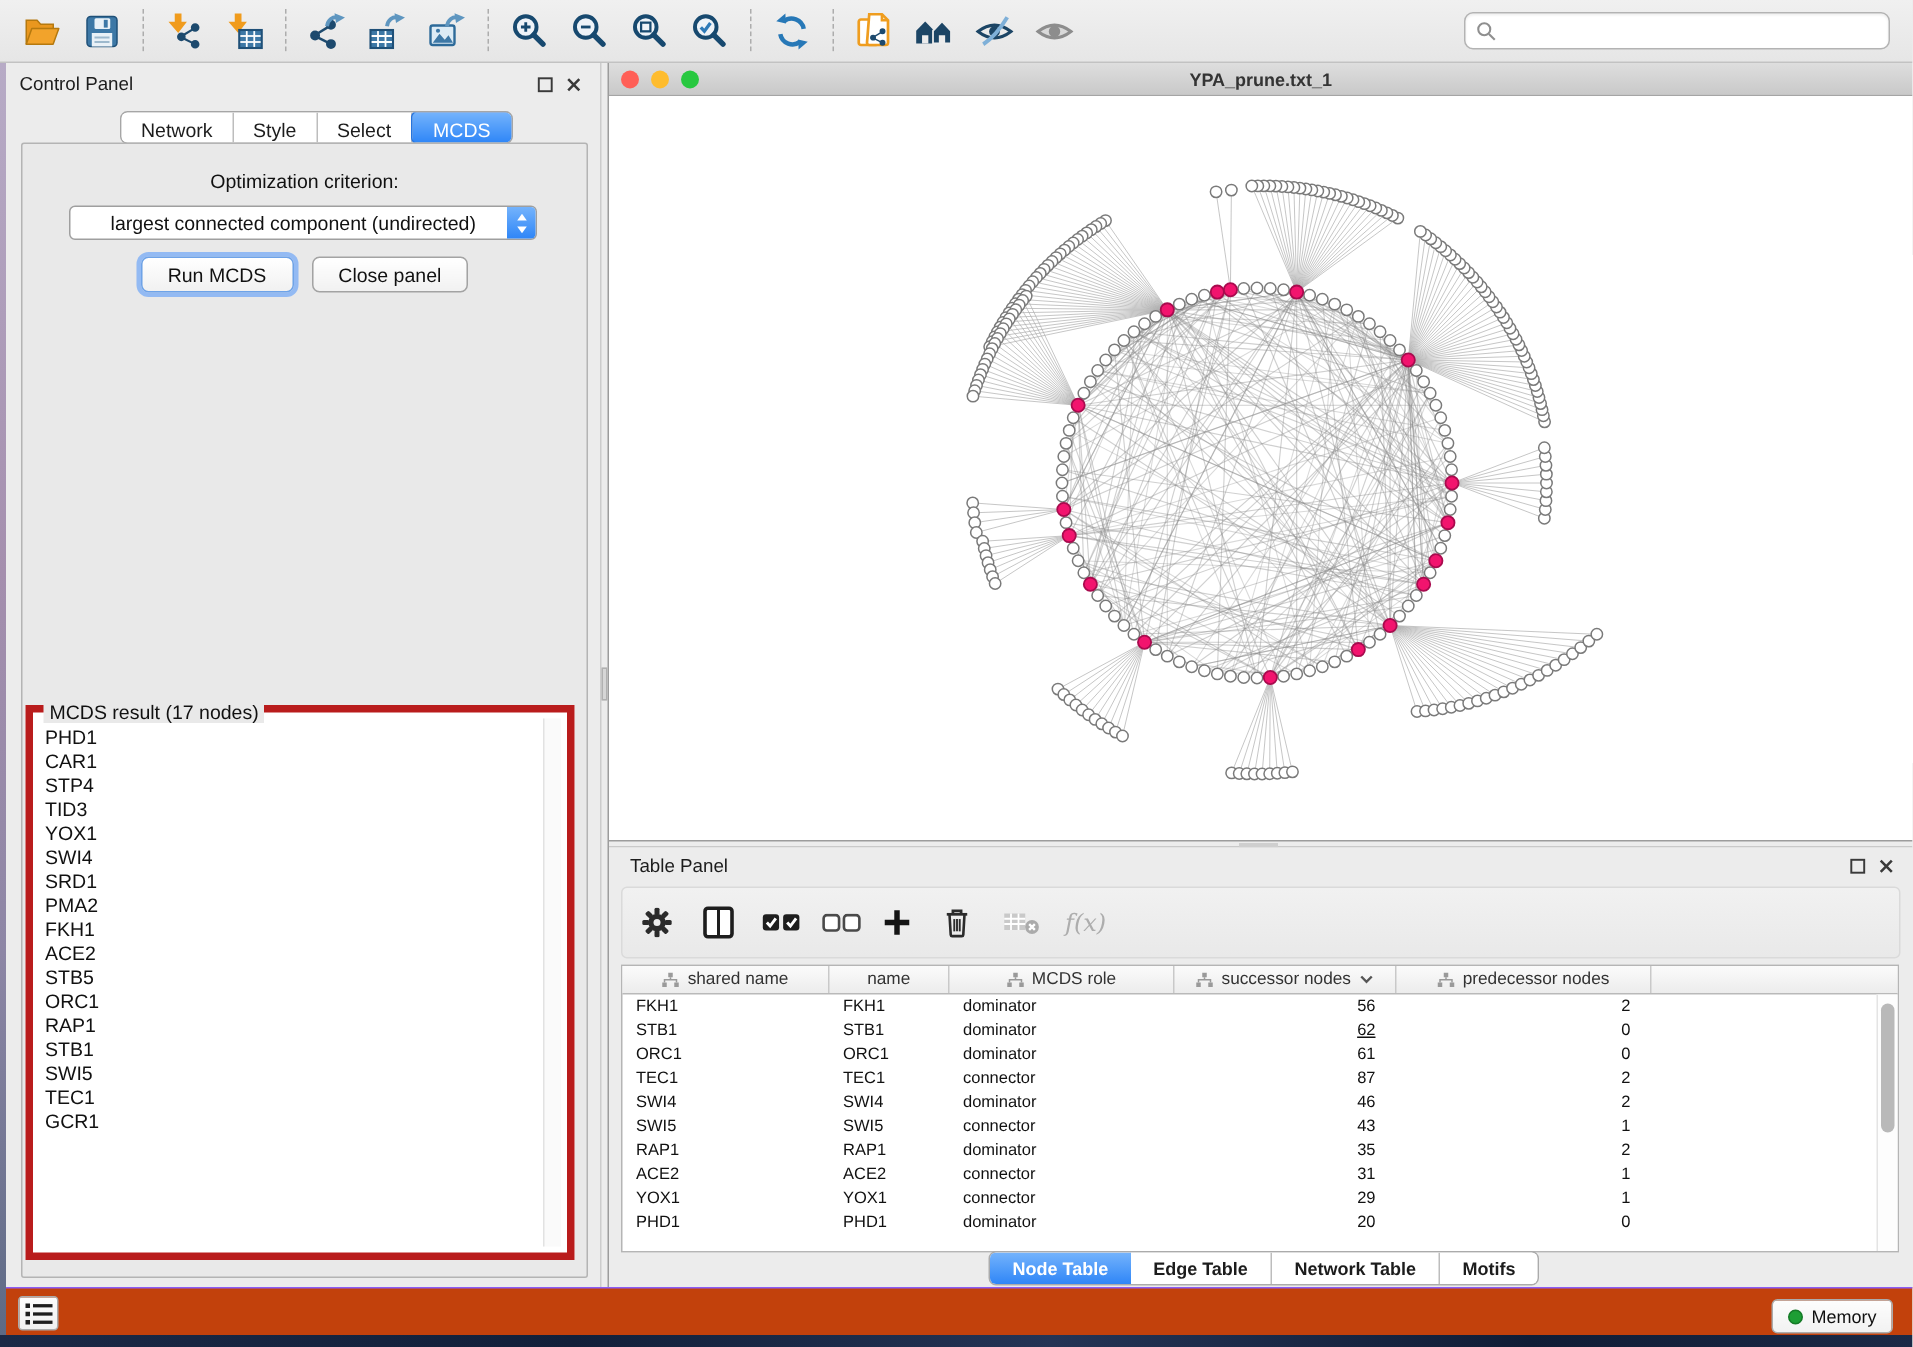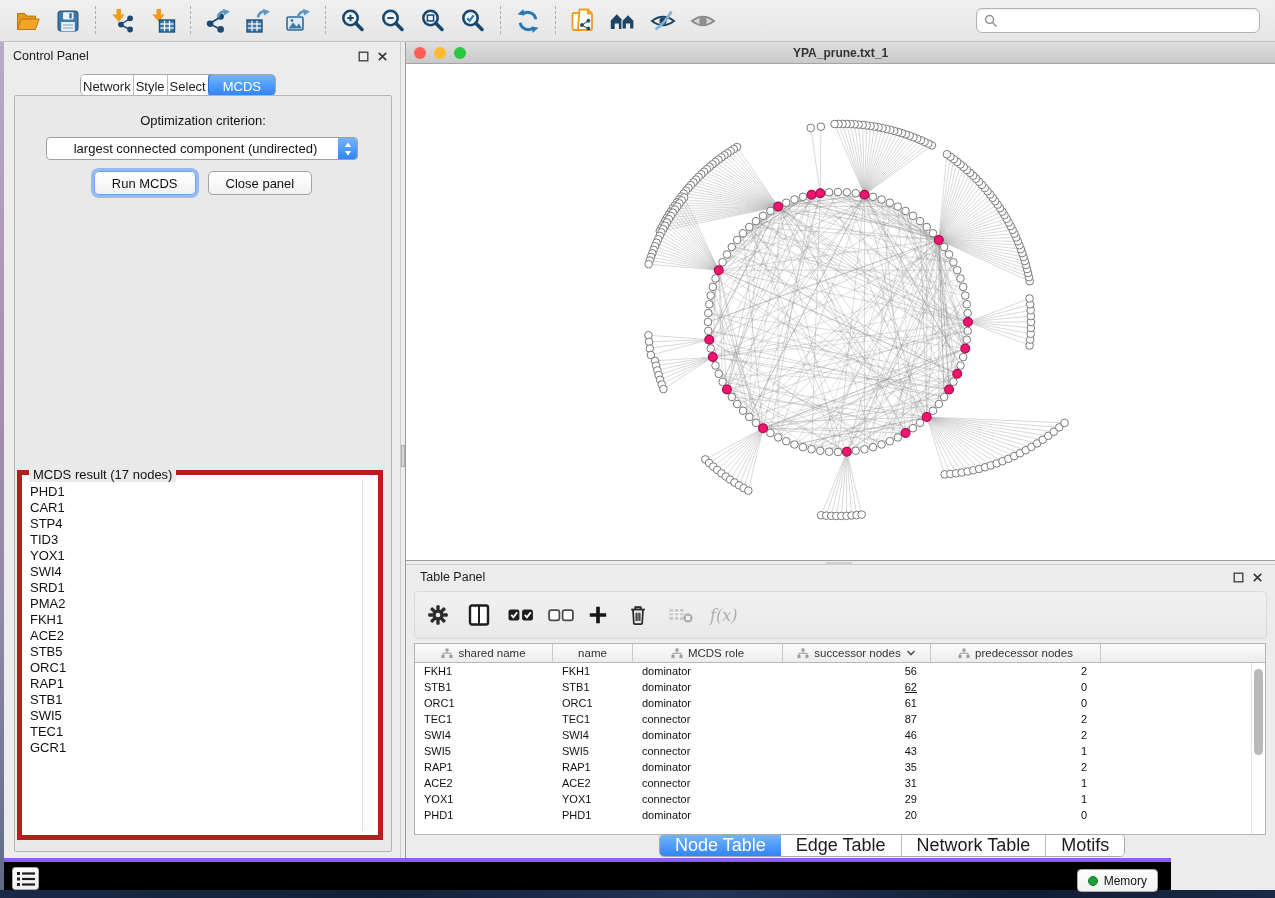--- a/index.html
+++ b/index.html
@@ -32,21 +32,21 @@
 
   
   .control-panel { position:absolute; left:4px; top:42px; width:396px; height:816px; background:#ececec; }
   .cp-titlebar { position:absolute; left:0; top:0; right:0; height:28px; display:flex; align-items:center; }
   .panel-title { font-size:12.5px; color:#1c1c1c; padding-left:9px; }
   .panel-icons { margin-left:auto; display:flex; gap:8px; padding-right:12px; align-items:center; }
   .mini-icon { width:11px; height:11px; display:inline-flex; }
 
   .cp-tabs { position:absolute; left:76px; top:32px; height:22px; display:flex;
     border:1px solid #a6a6a6; border-radius:5px; background:#fff; overflow:hidden; }
-  .cp-tab { font-size:13px; color:#1c1c1c; padding:2px 2px 0; display:flex; align-items:center;
+  .cp-tab { font-size:13px; color:#1c1c1c; padding:2px 13px 0; display:flex; align-items:center;
     border-right:1px solid #bdbdbd; background:#fff; }
   .cp-tab:last-child { border-right:none; }
   .cp-tab.active { background:linear-gradient(#74b3fc,#2f86f7); color:#fff;
     border-radius:4px; border-right:none; margin:-1px; padding:2px 14px 0; border:1px solid #2674dd; }
 
   .cp-body { position:absolute; left:10px; right:8px; top:53px; bottom:6px;
     background:#e9e9e9; border:1px solid #b4b4b4; border-radius:2px; }
   .crit-label { position:absolute; top:17px; left:0; right:0; text-align:center;
     font-size:13px; color:#111; }
   .crit-select { position:absolute; top:41px; left:31px; width:312px; height:23px;
@@ -110,28 +110,28 @@
   .td { font-size:11px; color:#111; display:flex; align-items:center; padding-left:9px;
     overflow:hidden; white-space:nowrap; }
   .td.num { justify-content:flex-end; padding-right:14px; padding-left:0; }
   .tscroll { position:absolute; top:19px; right:0; width:14px; bottom:0;
     background:#fdfdfd; border-left:1px solid #e4e4e4; }
   .tscroll .thumb { position:absolute; left:2px; right:2px; top:6px; height:86px;
     background:#b9b9b9; border-radius:5px; }
 
   .tp-tabs { position:absolute; left:253px; top:269px; height:23px; display:flex;
     border:1px solid #ababab; border-radius:5px; background:#fff; overflow:hidden; }
-  .tp-tab { font-size:18px; color:#1c1c1c; padding:0 15px; display:flex; align-items:center;
-    border-right:1px solid #bdbdbd; background:#fff; }
+  .tp-tab { font-size:12px; color:#1c1c1c; padding:0 15px; display:flex; align-items:center;
+    border-right:1px solid #bdbdbd; background:#fff;font-weight:bold; }
   .tp-tab:last-child { border-right:none; }
   .tp-tab.active { background:linear-gradient(#74b3fc,#2f86f7); color:#fff; border-right:none; }
 
   
-  .statusbar { position:absolute; left:4px; top:858px; width:1167px; height:32px;
-    background:#000000; border-top:4px solid #8b5cf6; }
+  .statusbar { position:absolute; left:4px; top:858px; width:1271px; height:32px;
+    background:#c2410c; border-top:1px solid #8b5cf6; }
   .list-btn { position:absolute; left:8px; top:5px; width:27px; height:23px;
     background:linear-gradient(#fdfdfd,#f0f0f0); border:1px solid #ababab; border-radius:3px;
     display:flex; align-items:center; justify-content:center; }
   .memory-btn { position:absolute; right:13px; top:7px; height:23px; padding:0 10px;
     background:linear-gradient(#fdfdfd,#f2f2f2); border:1px solid #ababab; border-radius:4px;
     display:flex; align-items:center; gap:6px; font-size:12px; color:#111;
     font-family:"Liberation Sans",sans-serif; }
   .memory-btn .dot { width:10px; height:10px; border-radius:50%; background:#1d9e34;
     border:1px solid #157a27; }
 </style>

